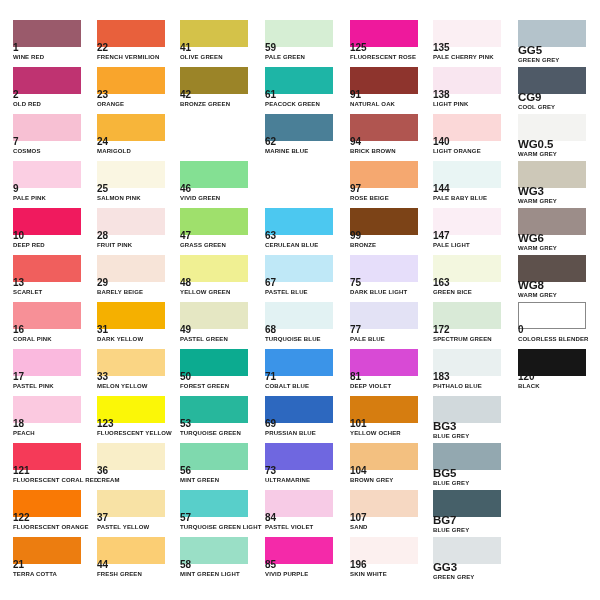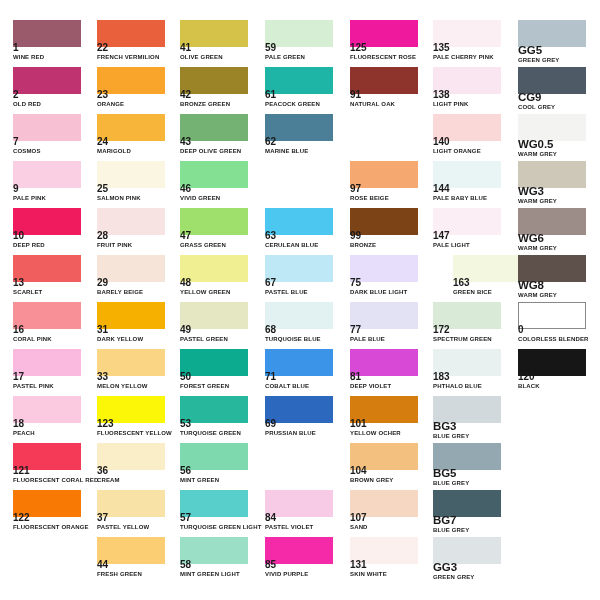--- a/index.html
+++ b/index.html
@@ -122,20 +122,25 @@
     <div class="swatch-cell" style="left: 13px; top: 443px;">
       <div class="swatch-color" title="#f53a58" style="width: 68px; height: 27px; background: rgb(245, 58, 88);"></div>
       <div class="swatch-code">121</div>
       <div class="swatch-name">FLUORESCENT CORAL RED</div>
     </div>
     <div class="swatch-cell" style="left: 13px; top: 490px;">
       <div class="swatch-color" title="#f97905" style="width: 68px; height: 27px; background: rgb(249, 121, 5);"></div>
       <div class="swatch-code">122</div>
       <div class="swatch-name">FLUORESCENT ORANGE</div>
     </div>
+    <div class="swatch-cell" style="left: 13px; top: 537px;">
+      <div class="swatch-color" title="#ec7d10" style="width: 68px; height: 27px; background: rgb(236, 125, 16);"></div>
+      <div class="swatch-code">21</div>
+      <div class="swatch-name">TERRA COTTA</div>
+    </div>
     <div class="swatch-cell" style="left: 97px; top: 20px;">
       <div class="swatch-color" title="#e8603c" style="width: 68px; height: 27px; background: rgb(232, 96, 60);"></div>
       <div class="swatch-code">22</div>
       <div class="swatch-name">FRENCH VERMILION</div>
     </div>
     <div class="swatch-cell" style="left: 97px; top: 67px;">
       <div class="swatch-color" title="#f9a52c" style="width: 68px; height: 27px; background: rgb(249, 165, 44);"></div>
       <div class="swatch-code">23</div>
       <div class="swatch-name">ORANGE</div>
     </div>
@@ -192,25 +197,20 @@
     <div class="swatch-cell" style="left: 180px; top: 20px;">
       <div class="swatch-color" title="#d4c249" style="width: 68px; height: 27px; background: rgb(212, 194, 73);"></div>
       <div class="swatch-code">41</div>
       <div class="swatch-name">OLIVE GREEN</div>
     </div>
     <div class="swatch-cell" style="left: 180px; top: 67px;">
       <div class="swatch-color" title="#9b8428" style="width: 68px; height: 27px; background: rgb(155, 132, 40);"></div>
       <div class="swatch-code">42</div>
       <div class="swatch-name">BRONZE GREEN</div>
     </div>
-    <div class="swatch-cell" style="left: 180px; top: 114px;">
-      <div class="swatch-color" title="#74b273" style="width: 68px; height: 27px; background: rgb(116, 178, 115);"></div>
-      <div class="swatch-code">43</div>
-      <div class="swatch-name">DEEP OLIVE GREEN</div>
-    </div>
     <div class="swatch-cell" style="left: 180px; top: 161px;">
       <div class="swatch-color" title="#84e093" style="width: 68px; height: 27px; background: rgb(132, 224, 147);"></div>
       <div class="swatch-code">46</div>
       <div class="swatch-name">VIVID GREEN</div>
     </div>
     <div class="swatch-cell" style="left: 180px; top: 208px;">
       <div class="swatch-color" title="#9fe06c" style="width: 68px; height: 27px; background: rgb(159, 224, 108);"></div>
       <div class="swatch-code">47</div>
       <div class="swatch-name">GRASS GREEN</div>
     </div>
@@ -282,40 +282,50 @@
     <div class="swatch-cell" style="left: 265px; top: 349px;">
       <div class="swatch-color" title="#3b94e8" style="width: 68px; height: 27px; background: rgb(59, 148, 232);"></div>
       <div class="swatch-code">71</div>
       <div class="swatch-name">COBALT BLUE</div>
     </div>
     <div class="swatch-cell" style="left: 265px; top: 396px;">
       <div class="swatch-color" title="#2d68bf" style="width: 68px; height: 27px; background: rgb(45, 104, 191);"></div>
       <div class="swatch-code">69</div>
       <div class="swatch-name">PRUSSIAN BLUE</div>
     </div>
+    <div class="swatch-cell" style="left: 265px; top: 443px;">
+      <div class="swatch-color" title="#6f67e0" style="width: 68px; height: 27px; background: rgb(111, 103, 224);"></div>
+      <div class="swatch-code">73</div>
+      <div class="swatch-name">ULTRAMARINE</div>
+    </div>
     <div class="swatch-cell" style="left: 265px; top: 490px;">
       <div class="swatch-color" title="#f7cbe6" style="width: 68px; height: 27px; background: rgb(247, 203, 230);"></div>
       <div class="swatch-code">84</div>
       <div class="swatch-name">PASTEL VIOLET</div>
     </div>
     <div class="swatch-cell" style="left: 265px; top: 537px; text-align: right;">
       <div class="swatch-color" title="#f42aa9" style="width: 68px; height: 27px; background: rgb(244, 42, 169);"></div>
       <div class="swatch-code">85</div>
       <div class="swatch-name">VIVID PURPLE</div>
     </div>
     <div class="swatch-cell" style="left: 350px; top: 20px;">
       <div class="swatch-color" title="#ee199c" style="width: 68px; height: 27px; background: rgb(238, 25, 156);"></div>
       <div class="swatch-code">125</div>
       <div class="swatch-name">FLUORESCENT ROSE</div>
     </div>
     <div class="swatch-cell" style="left: 350px; top: 67px;">
       <div class="swatch-color" title="#8e342d" style="width: 68px; height: 27px; background: rgb(142, 52, 45);"></div>
       <div class="swatch-code">91</div>
       <div class="swatch-name">NATURAL OAK</div>
     </div>
+    <div class="swatch-cell" style="left: 350px; top: 114px;">
+      <div class="swatch-color" title="#b05550" style="width: 68px; height: 27px; background: rgb(176, 85, 80);"></div>
+      <div class="swatch-code">94</div>
+      <div class="swatch-name">BRICK BROWN</div>
+    </div>
     <div class="swatch-cell" style="left: 350px; top: 161px; text-decoration: underline;">
       <div class="swatch-color" title="#f5a870" style="width: 68px; height: 27px; background: rgb(245, 168, 112);"></div>
       <div class="swatch-code">97</div>
       <div class="swatch-name">ROSE BEIGE</div>
     </div>
     <div class="swatch-cell" style="left: 350px; top: 208px;">
       <div class="swatch-color" title="#7c4317" style="width: 68px; height: 27px; background: rgb(124, 67, 23);"></div>
       <div class="swatch-code">99</div>
       <div class="swatch-name">BRONZE</div>
     </div>
@@ -344,21 +354,21 @@
       <div class="swatch-code">104</div>
       <div class="swatch-name">BROWN GREY</div>
     </div>
     <div class="swatch-cell" style="left: 350px; top: 490px;">
       <div class="swatch-color" title="#f6d8c2" style="width: 68px; height: 27px; background: rgb(246, 216, 194);"></div>
       <div class="swatch-code">107</div>
       <div class="swatch-name">SAND</div>
     </div>
     <div class="swatch-cell" style="left: 350px; top: 537px;">
       <div class="swatch-color" title="#fcf0ef" style="width: 68px; height: 27px; background: rgb(252, 240, 239);"></div>
-      <div class="swatch-code">131</div>
+      <div class="swatch-code">196</div>
       <div class="swatch-name">SKIN WHITE</div>
     </div>
     <div class="swatch-cell" style="left: 433px; top: 20px;">
       <div class="swatch-color" title="#fbeff3" style="width: 68px; height: 27px; background: rgb(251, 239, 243);"></div>
       <div class="swatch-code">135</div>
       <div class="swatch-name">PALE CHERRY PINK</div>
     </div>
     <div class="swatch-cell" style="left: 433px; top: 67px;">
       <div class="swatch-color" title="#f9e6f0" style="width: 68px; height: 27px; background: rgb(249, 230, 240);"></div>
       <div class="swatch-code">138</div>
@@ -372,21 +382,21 @@
     <div class="swatch-cell" style="left: 433px; top: 161px;">
       <div class="swatch-color" title="#e9f5f4" style="width: 68px; height: 27px; background: rgb(233, 245, 244);"></div>
       <div class="swatch-code">144</div>
       <div class="swatch-name">PALE BABY BLUE</div>
     </div>
     <div class="swatch-cell" style="left: 433px; top: 208px;">
       <div class="swatch-color" title="#fbeef5" style="width: 68px; height: 27px; background: rgb(251, 238, 245);"></div>
       <div class="swatch-code">147</div>
       <div class="swatch-name">PALE LIGHT</div>
     </div>
-    <div class="swatch-cell" style="left: 433px; top: 255px; margin-left: 20px;">
+    <div class="swatch-cell" style="left: 433px; top: 255px;">
       <div class="swatch-color" title="#f3f7df" style="width: 68px; height: 27px; background: rgb(243, 247, 223);"></div>
       <div class="swatch-code">163</div>
       <div class="swatch-name">GREEN BICE</div>
     </div>
     <div class="swatch-cell" style="left: 433px; top: 302px;">
       <div class="swatch-color" title="#d9ead7" style="width: 68px; height: 27px; background: rgb(217, 234, 215);"></div>
       <div class="swatch-code">172</div>
       <div class="swatch-name">SPECTRUM GREEN</div>
     </div>
     <div class="swatch-cell" style="left: 433px; top: 349px;">

